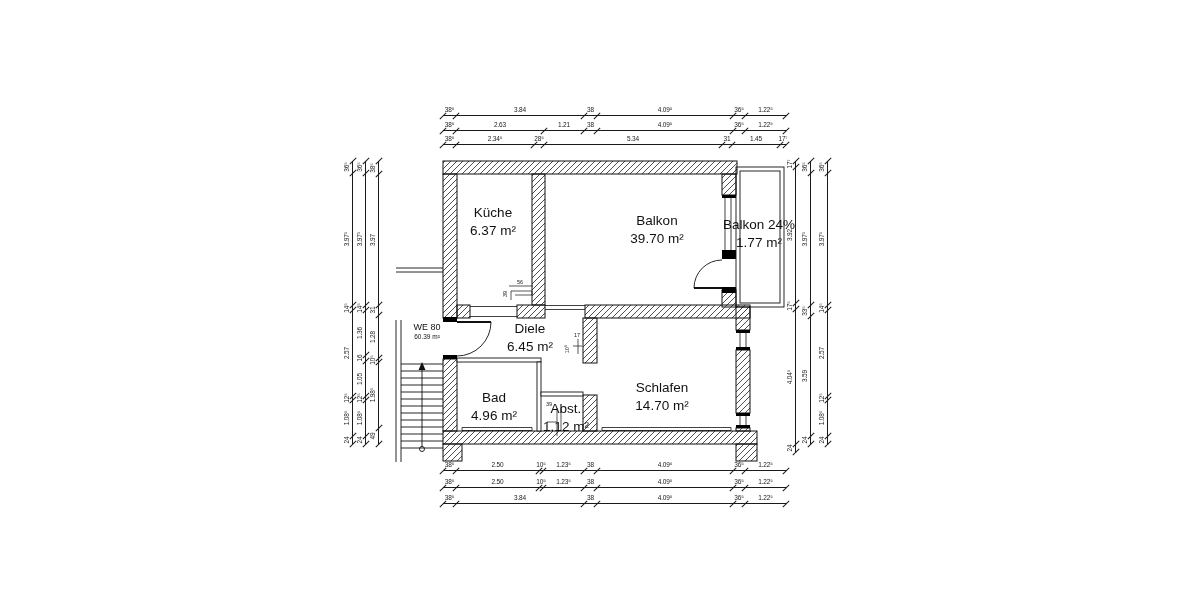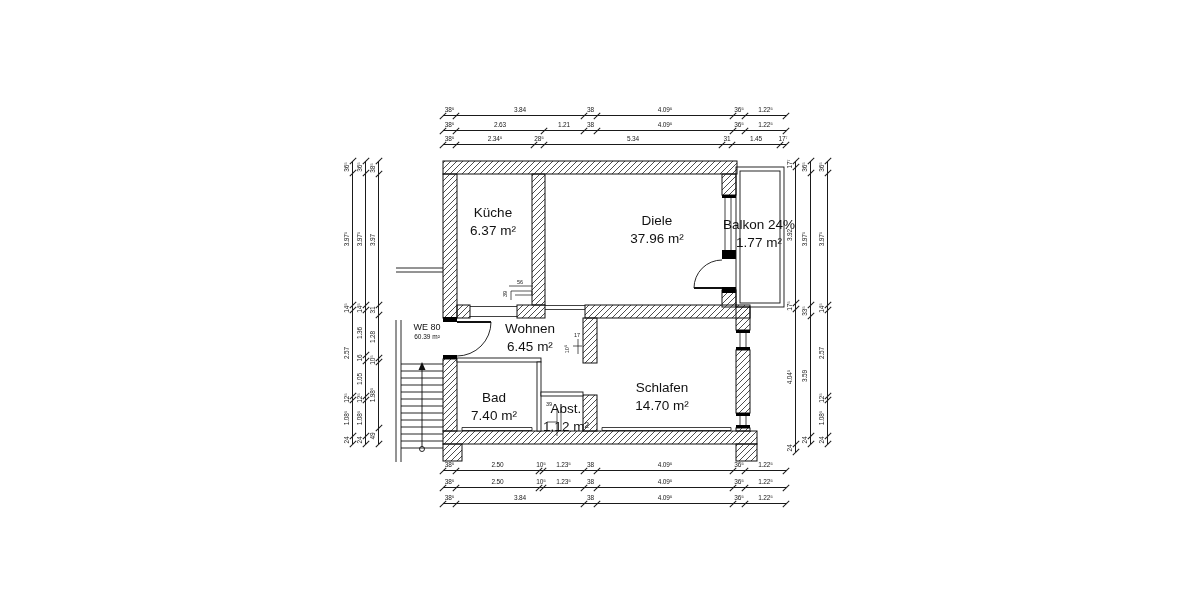--- a/index.html
+++ b/index.html
@@ -145,34 +145,34 @@
 
   <div class="unit-label" id="unit-name" style="left:427px;top:322px;">WE 80</div>
   <div class="unit-label" id="unit-area" style="left:427px;top:333px;">60.39 m²</div>
 
   <div id="labels-layer">
       <div class="room-label" style="left: 493px; top: 204px;">
         <div>Küche</div>
         <div>6.37 m²</div>
       </div>
       <div class="room-label" style="left: 657px; top: 212px;">
-        <div>Diele</div>
-        <div>37.96 m²</div>
+        <div>Balkon</div>
+        <div>39.70 m²</div>
       </div>
       <div class="room-label" style="left: 759px; top: 216px;">
         <div>Balkon 24%</div>
         <div>1.77 m²</div>
       </div>
       <div class="room-label" style="left: 530px; top: 320px;">
-        <div>Wohnen</div>
+        <div>Diele</div>
         <div>6.45 m²</div>
       </div>
       <div class="room-label" style="left: 494px; top: 389px;">
         <div>Bad</div>
-        <div>7.40 m²</div>
+        <div>4.96 m²</div>
       </div>
       <div class="room-label" style="left: 566px; top: 400px;">
         <div>Abst.</div>
         <div>1.12 m²</div>
       </div>
       <div class="room-label" style="left: 662px; top: 379px;">
         <div>Schlafen</div>
         <div>14.70 m²</div>
       </div>
       <div class="dim-line" style="left: 443px; top: 115px; width: 343px; height: 1px;"></div>

